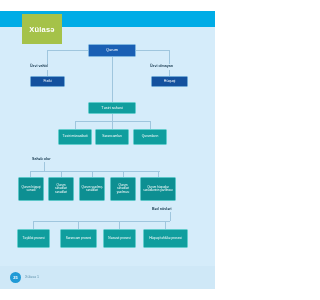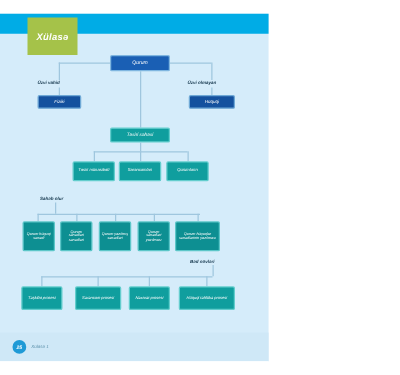--- a/index.html
+++ b/index.html
@@ -1,21 +1,21 @@
 <!DOCTYPE html>
 <html><head>
 <meta charset="utf-8">
 <style>
   html,body{margin:0;padding:0;background:#ffffff;}
   body{width:215px;height:300px;overflow:hidden;
        font-family:"Liberation Sans",sans-serif;}
 
   
   .slide{position:absolute;left:0;top:0;width:215px;height:300px;
-         background:#ffffff;overflow:hidden;font-style:italic;}
+         background:#ffffff;overflow:hidden;}
 
   .canvas{position:absolute;left:0;top:11px;width:215px;height:278px;
           background:#d5ecfa;}
 
   
   .header-bar{position:absolute;left:0;top:11px;width:215px;height:16px;
               background:#00ace6;}
   .title-block{position:absolute;left:22px;top:14px;width:40px;height:30px;
                background:#a5c249;display:flex;align-items:center;
                justify-content:center;}

